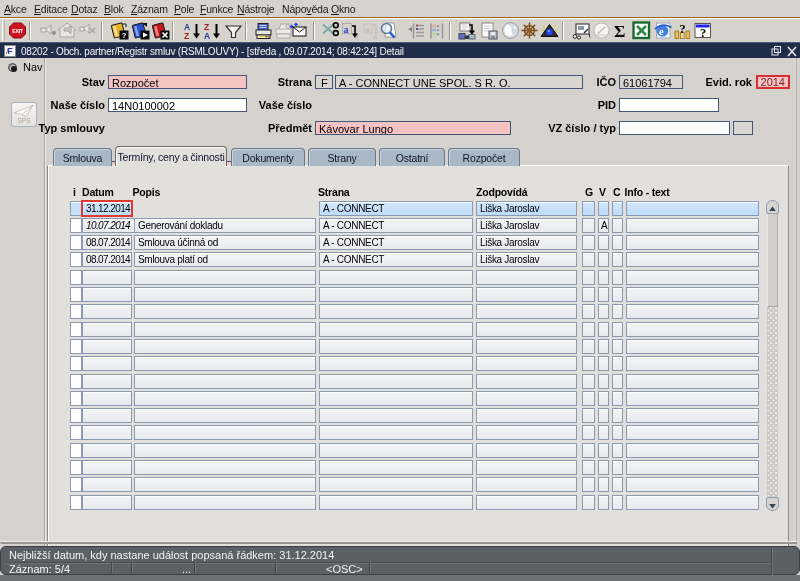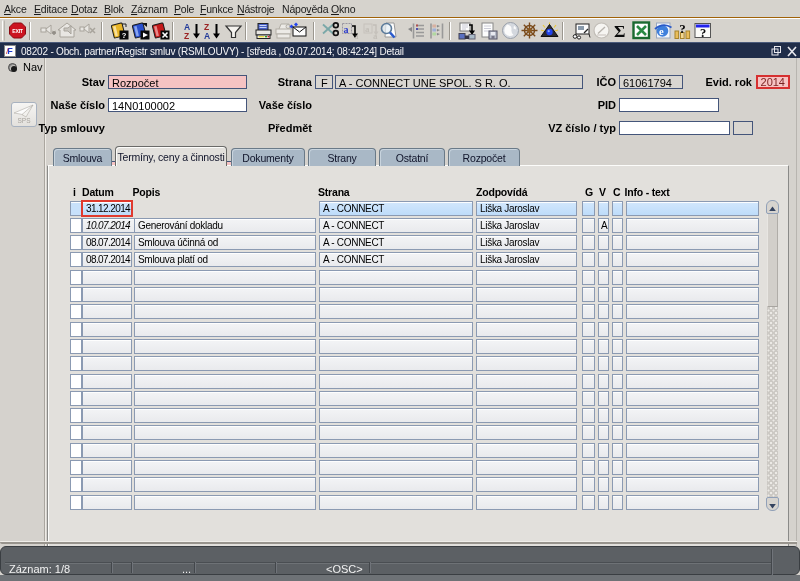--- a/index.html
+++ b/index.html
@@ -275,20 +275,21 @@
 <div class="fld" style="left:108px;top:17px;width:139px;height:14px;background:#f6c3c3;">Rozpočet</div>
 <div class="lbl" style="left:-15px;top:41px;width:120px;text-align:right;">Naše číslo</div>
 <div class="fld" style="left:108px;top:40px;width:139px;height:14px;background:#fff;">14N0100002</div>
 <div class="lbl" style="left:-15px;top:64px;width:120px;text-align:right;">Typ smlouvy</div>
 <div class="fld" style="left:108px;top:63px;width:139px;height:14px;background:#f6c3c3;margin-top:40px;">Nájem a podnájem</div>
 <div class="lbl" style="left:192px;top:18px;width:120px;text-align:right;">Strana</div>
 <div class="fld" style="left:315px;top:17px;width:18px;height:14px;background:#d9d6d1;"><span style="margin-left:2px">F</span></div>
 <div class="fld" style="left:335px;top:17px;width:248px;height:14px;background:#d9d6d1;">A - CONNECT UNE SPOL. S R. O.</div>
 <div class="lbl" style="left:192px;top:41px;width:120px;text-align:right;">Vaše číslo</div>
 <div class="lbl" style="left:192px;top:64px;width:120px;text-align:right;">Předmět</div>
+<div class="fld" style="left:315px;top:63px;width:196px;height:14px;background:#f6c3c3;">Kávovar Lungo</div>
 <div class="lbl" style="left:496px;top:18px;width:120px;text-align:right;">IČO</div>
 <div class="fld" style="left:619px;top:17px;width:64px;height:14px;background:#d9d6d1;">61061794</div>
 <div class="lbl" style="left:496px;top:41px;width:120px;text-align:right;">PID</div>
 <div class="fld" style="left:619px;top:40px;width:100px;height:14px;background:#fff;"></div>
 <div class="lbl" style="left:496px;top:64px;width:120px;text-align:right;">VZ číslo / typ</div>
 <div class="fld" style="left:619px;top:63px;width:111px;height:14px;background:#fff;"></div>
 <div class="fld" style="left:733px;top:63px;width:20px;height:14px;background:#d9d6d1;"></div>
 <div class="lbl" style="left:632px;top:18px;width:120px;text-align:right;">Evid. rok</div>
 <div class="fld" style="left:756px;top:17px;width:34px;height:14px;background:#f6c3c3;border:2px solid #d63030;color:#7a1f1f;text-align:right;padding:0 3px 0 0;line-height:11px;">2014</div>
 <div class="abs" style="left:47px;top:107px;width:742px;height:427px;background:#e2e0dc;border:1px solid #8a8a88;border-top:1px solid #fcfcfa;box-shadow:inset 1px 0 0 #fcfcfa;"></div>
@@ -487,22 +488,23 @@
 <div style="position:absolute;left:1px;top:14px;width:11px;height:283px;background:#ccc9c4;background-image:radial-gradient(circle at 1.5px 1.5px,#eceae6 0.9px,transparent 1.1px),radial-gradient(circle at 4px 4px,#eceae6 0.9px,transparent 1.1px);background-size:5px 5px;"></div>
 <div style="position:absolute;left:1px;top:14px;width:11px;height:93px;background:#d2cfca;border-left:1px solid #e8e6e2;border-right:1px solid #b0ada8;border-bottom:1px solid #a8a5a0;"></div>
 <div style="position:absolute;left:0;bottom:0;width:13px;height:14px;background:#d7d4cf;border:1px solid #90a0b8;border-radius:2px 2px 6px 6px;"><svg width="11" height="12">
           <polygon points="5.5,8.5 8.8,4 2.2,4" fill="#34435f"></polygon>
         </svg></div>
 </div>
 <div class="abs" style="left:0;top:483px;width:797px;height:1px;background:#f0eee9;border-bottom-left-radius:4px;"></div>
 <div class="abs" style="left:0;top:484px;width:797px;height:2px;background:#98948d;border-bottom-left-radius:4px;"></div>
 </div>
 <div class="abs" style="left:0;top:546px;width:800px;height:29px;background:#5c6064;border:1px solid #3a3e42;border-radius:6px;color:#f2f2f2;">
+<div style="position:absolute;left:8px;top:2px;font:11px 'Liberation Sans';">Nejbližší datum, kdy nastane událost popsaná řádkem: 31.12.2014</div>
 <div style="position:absolute;left:4px;top:14.5px;width:766px;height:1px;background:#4a4e52;box-shadow:0 1px 0 #6e7276;"></div>
-<div style="position:absolute;left:8px;top:16px;font:11px 'Liberation Sans';">Záznam: 1/8</div>
+<div style="position:absolute;left:8px;top:16px;font:11px 'Liberation Sans';">Záznam: 5/4</div>
 <div style="position:absolute;left:181px;top:16px;font:11px 'Liberation Sans';">...</div>
 <div style="position:absolute;left:325px;top:16px;font:11px 'Liberation Sans';">&lt;OSC&gt;</div>
 <div style="position:absolute;left:770px;top:2px;width:1px;height:26px;background:#43474b;box-shadow:1px 0 0 #70747a;"></div>
 </div>
 <div class="abs" style="left:111px;top:562px;width:1px;height:11px;background:#43474b;box-shadow:1px 0 0 #70747a;"></div>
 <div class="abs" style="left:131px;top:562px;width:1px;height:11px;background:#43474b;box-shadow:1px 0 0 #70747a;"></div>
 <div class="abs" style="left:194px;top:562px;width:1px;height:11px;background:#43474b;box-shadow:1px 0 0 #70747a;"></div>
 <div class="abs" style="left:275px;top:562px;width:1px;height:11px;background:#43474b;box-shadow:1px 0 0 #70747a;"></div>
 <div class="abs" style="left:369px;top:562px;width:1px;height:11px;background:#43474b;box-shadow:1px 0 0 #70747a;"></div>
 <div class="abs" style="left:0;top:575px;width:800px;height:6px;background:#6e7276;"></div>

